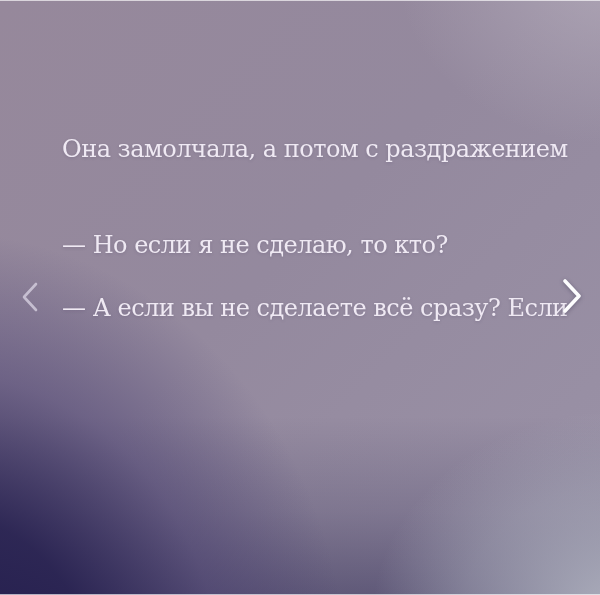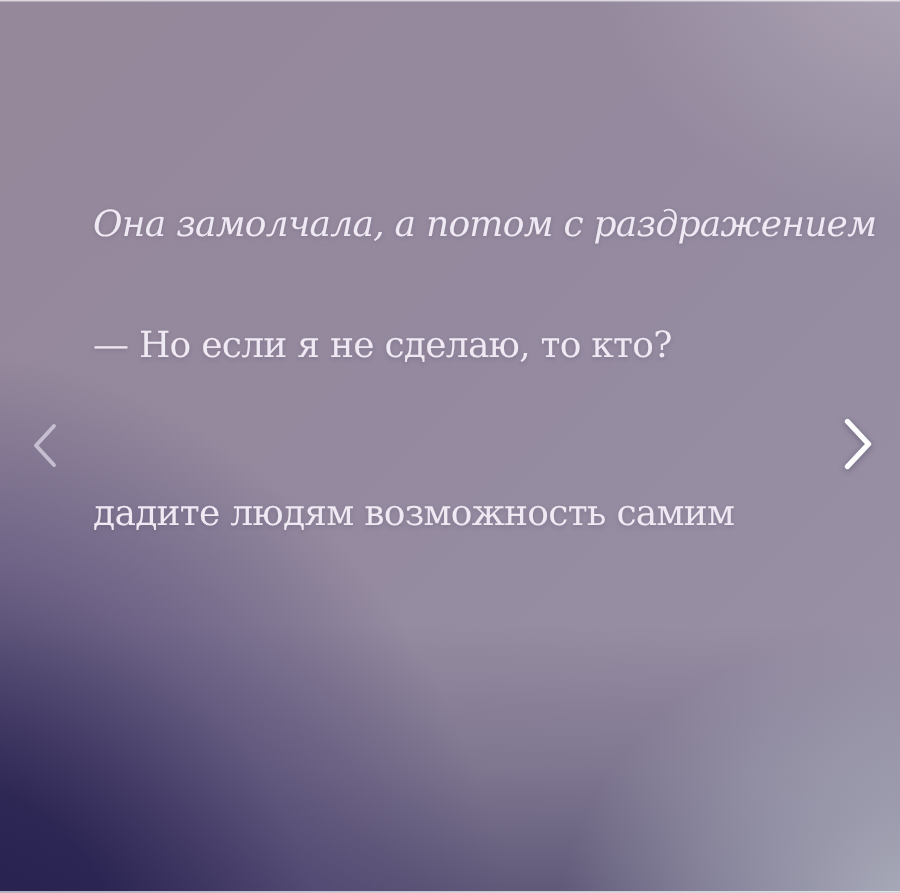--- a/index.html
+++ b/index.html
@@ -55,22 +55,22 @@
     z-index: 2;
     color: #efe9f3;
     font-size: 24px;
     line-height: 37px;
     letter-spacing: -0.5px;
     text-shadow: 0 1px 3px rgba(70,60,95,0.22);
   }
   .text-block p {
     margin: 0;
   }
-  .text-block p.p1 { margin-bottom: 44px; font-style: italic; }
-  .text-block p.p2 { margin-bottom: 38px; }
+  .text-block p.p1 { margin-bottom: 59px; }
+  .text-block p.p2 { margin-bottom: 26px; }
   .text-block .line {
     white-space: nowrap;
   }
 
   .nav-btn {
     position: absolute;
     z-index: 4;
     width: 44px;
     height: 52px;
     background: none;
@@ -110,22 +110,22 @@
   <div class="hairline top"></div>
 
   <div class="text-block">
     <p class="p1">
       <span class="line">Она замолчала, а потом с раздражением</span><br>
     </p>
     <p class="p2">
       <span class="line">— Но если я не сделаю, то кто?</span>
     </p>
     <p class="p3">
+      <span class="line">— А если вы не сделаете всё сразу? Если</span><br>
       <br>
-      <span class="line">дадите людям возможность самим</span><br>
     </p>
   </div>
 
   <button class="nav-btn prev" aria-label="Previous slide">
     <svg width="18" height="32" viewBox="0 0 18 32">
       <polyline points="15,3 3,16 15,29"></polyline>
     </svg>
   </button>
 
   <button class="nav-btn next" aria-label="Next slide">

